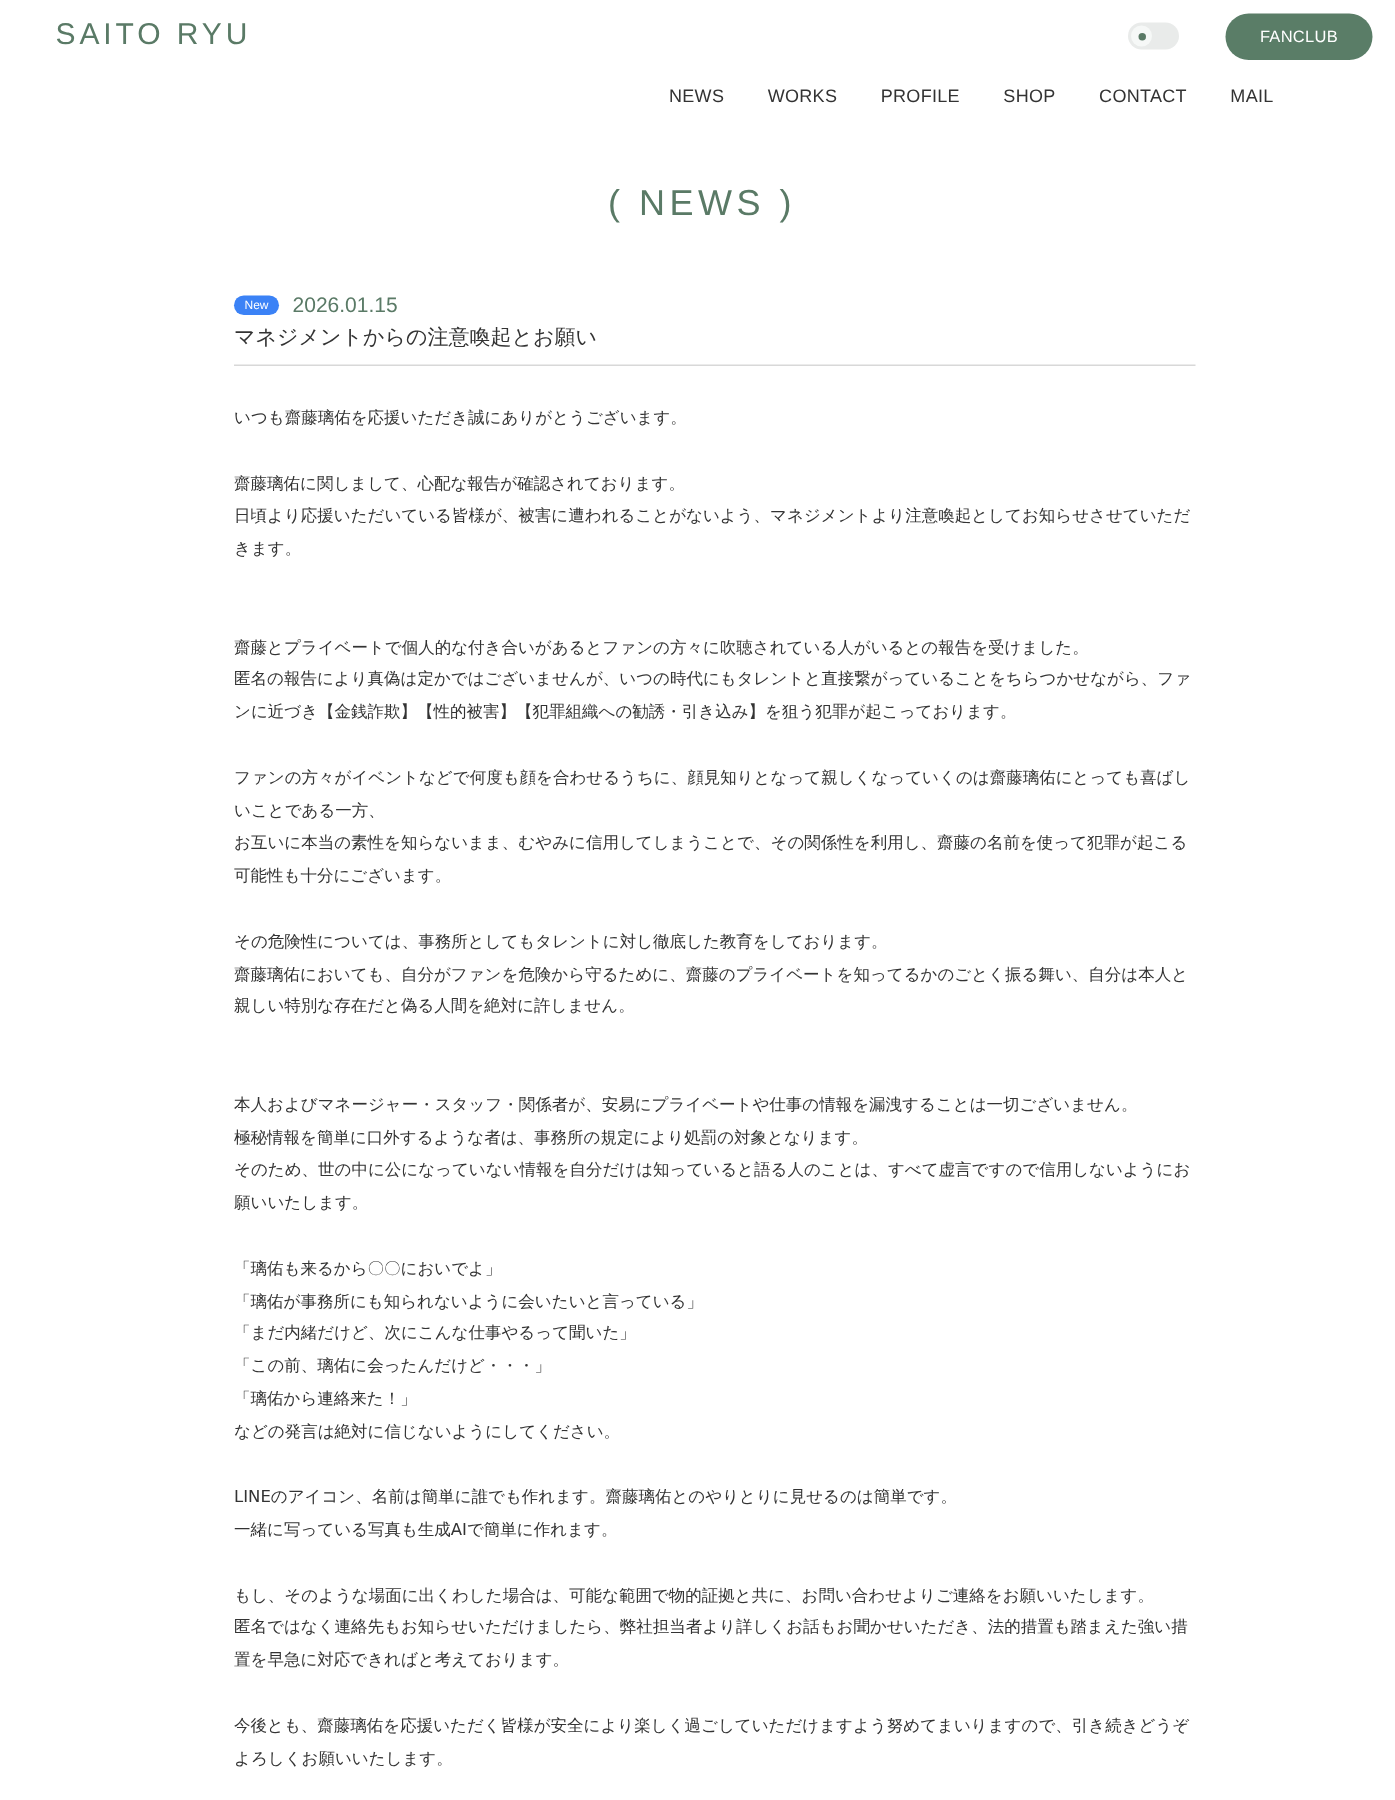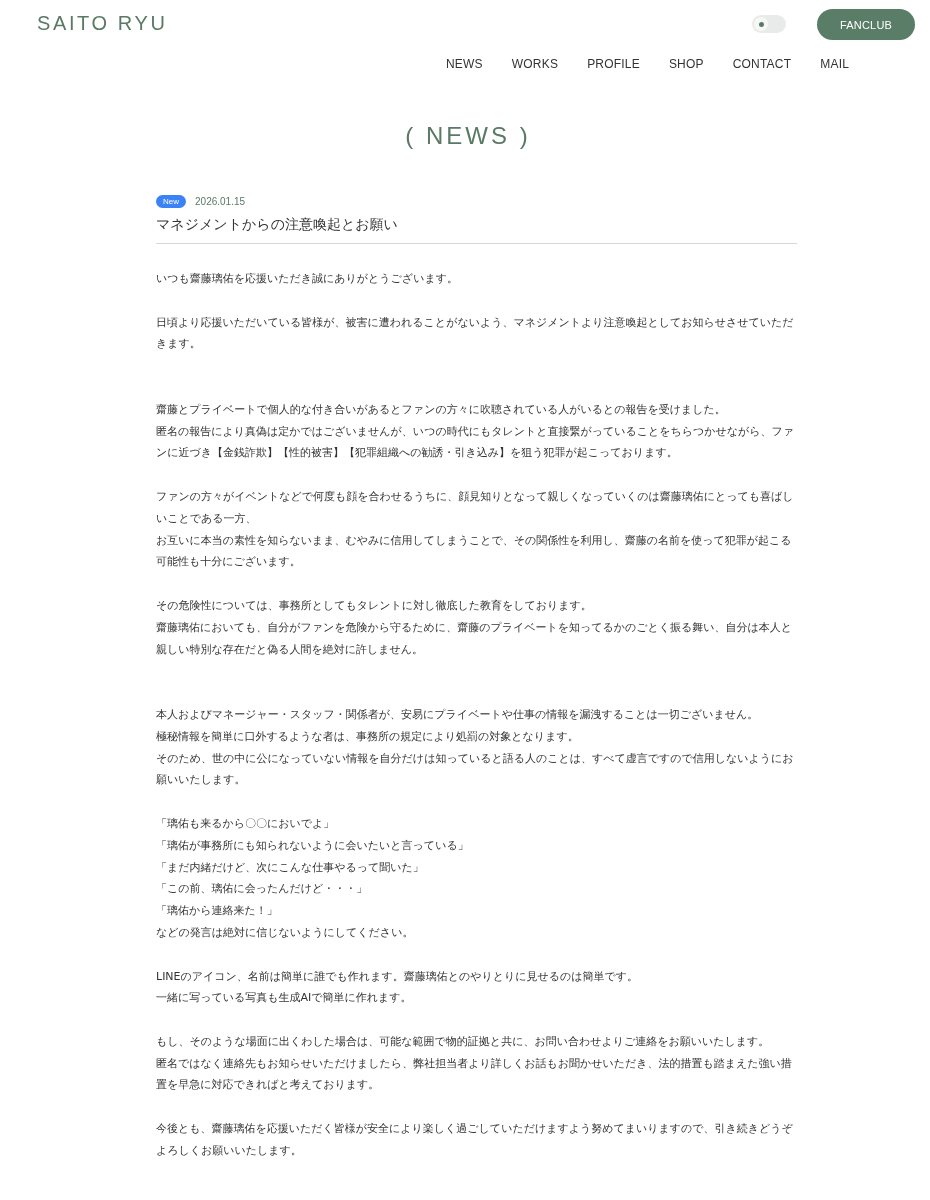--- a/index.html
+++ b/index.html
@@ -35,21 +35,21 @@
     }
     .section-title {
       position: absolute; left: 3px; top: 122px; width: 930px; text-align: center;
       font-family: "Liberation Sans", sans-serif; font-size: 24px; letter-spacing: 3px; color: #5a7a66;
     }
     .meta { position: absolute; left: 156px; top: 195px; display: flex; align-items: center; }
     .badge {
       background: #3b82f6; color: #fff; font-size: 8px; border-radius: 7px;
       padding: 2px 7px; font-family: "Liberation Sans", sans-serif;
     }
-    .date { margin-left: 9px; font-size: 10px; color: #5a7a66; font-family: "Liberation Sans", sans-serif; }
+    .date { margin-left: 9px; font-size: 14px; color: #5a7a66; font-family: "Liberation Sans", sans-serif; }
     .article-title {
       position: absolute; left: 156px; top: 216px; font-size: 14px; color: #333;
       font-family: "DejaVu Sans", sans-serif;
     }
     .divider { position: absolute; left: 156px; top: 243px; width: 641px; height: 1px; background: #d8d8d8; }
     .body-text {
       position: absolute; left: 156px; top: 268px; width: 642px;
       font-size: 11px; line-height: 21.8px; color: #333;
       font-family: "DejaVu Sans", sans-serif;
     }
@@ -83,20 +83,21 @@
 <div class="meta">
   <span class="badge">New</span>
   <span class="date">2026.01.15</span>
 </div>
 <div class="article-title">マネジメントからの注意喚起とお願い</div>
 <div class="divider"></div>
 
 <div class="body-text">
   <p>いつも齋藤璃佑を応援いただき誠にありがとうございます。</p>
   <div class="gap1"></div>
+  <p>齋藤璃佑に関しまして、心配な報告が確認されております。</p>
   <p>日頃より応援いただいている皆様が、被害に遭われることがないよう、マネジメントより注意喚起としてお知らせさせていただきます。</p>
   <div class="gap2"></div>
   <p>齋藤とプライベートで個人的な付き合いがあるとファンの方々に吹聴されている人がいるとの報告を受けました。</p>
   <p>匿名の報告により真偽は定かではございませんが、いつの時代にもタレントと直接繋がっていることをちらつかせながら、ファンに近づき【金銭詐欺】【性的被害】【犯罪組織への勧誘・引き込み】を狙う犯罪が起こっております。</p>
   <div class="gap1"></div>
   <p>ファンの方々がイベントなどで何度も顔を合わせるうちに、顔見知りとなって親しくなっていくのは齋藤璃佑にとっても喜ばしいことである一方、</p>
   <p>お互いに本当の素性を知らないまま、むやみに信用してしまうことで、その関係性を利用し、齋藤の名前を使って犯罪が起こる可能性も十分にございます。</p>
   <div class="gap1"></div>
   <p>その危険性については、事務所としてもタレントに対し徹底した教育をしております。</p>
   <p>齋藤璃佑においても、自分がファンを危険から守るために、齋藤のプライベートを知ってるかのごとく振る舞い、自分は本人と親しい特別な存在だと偽る人間を絶対に許しません。</p>

